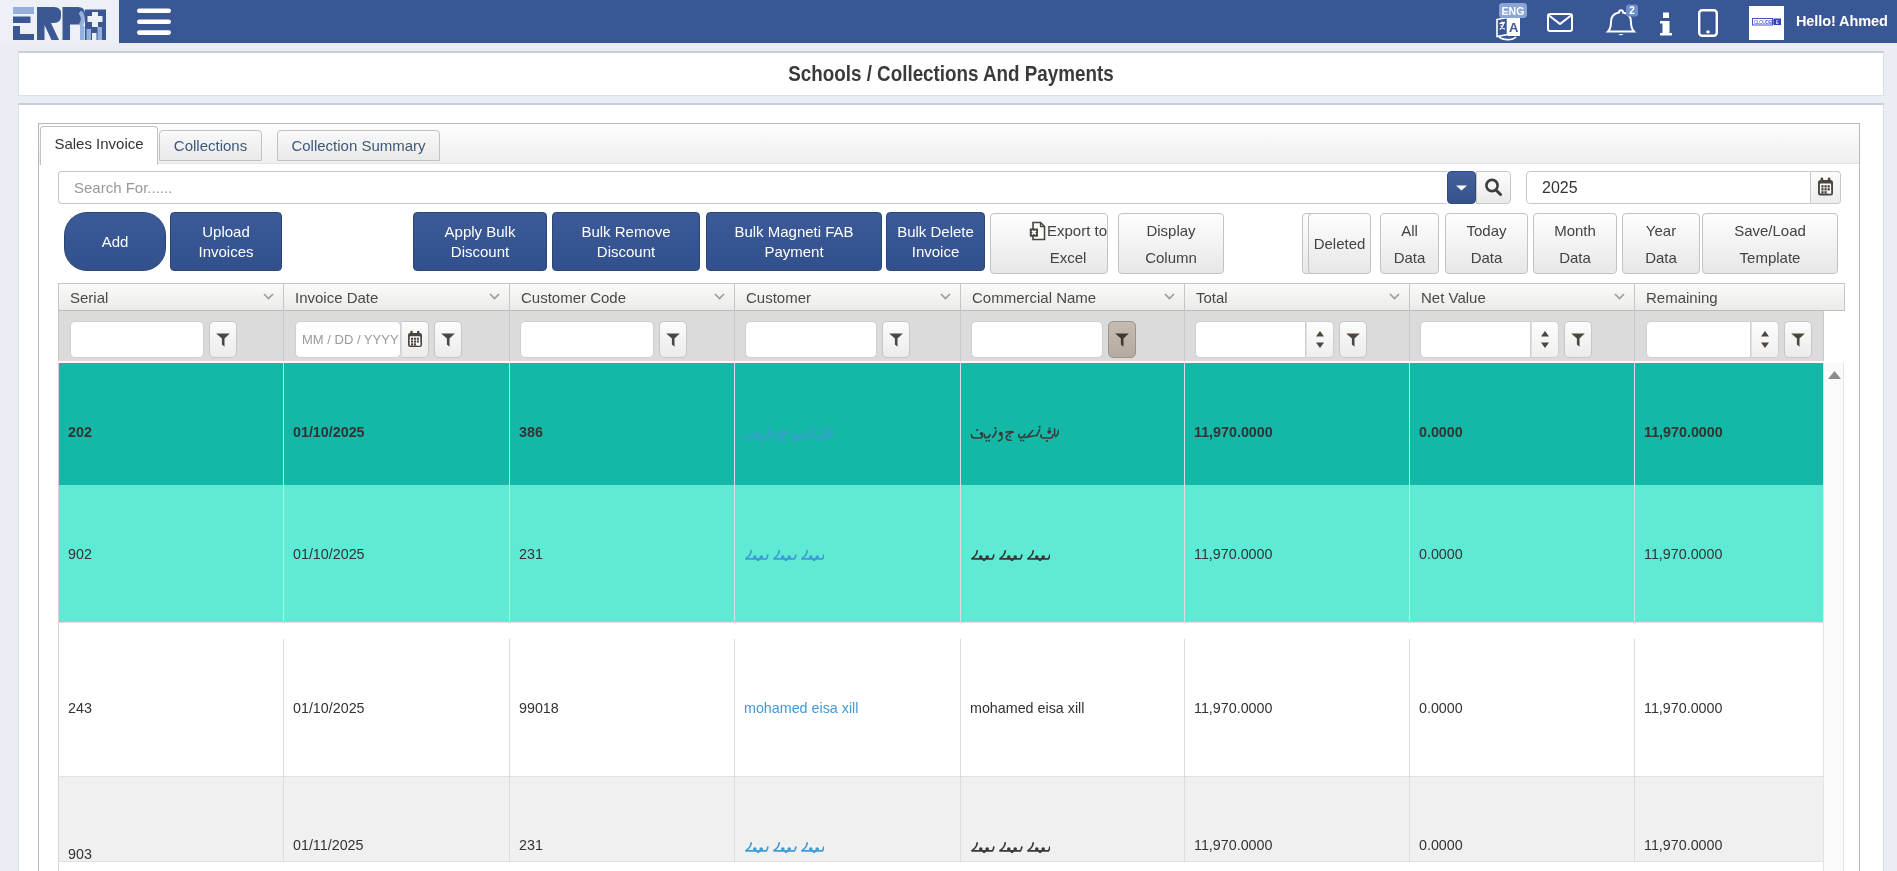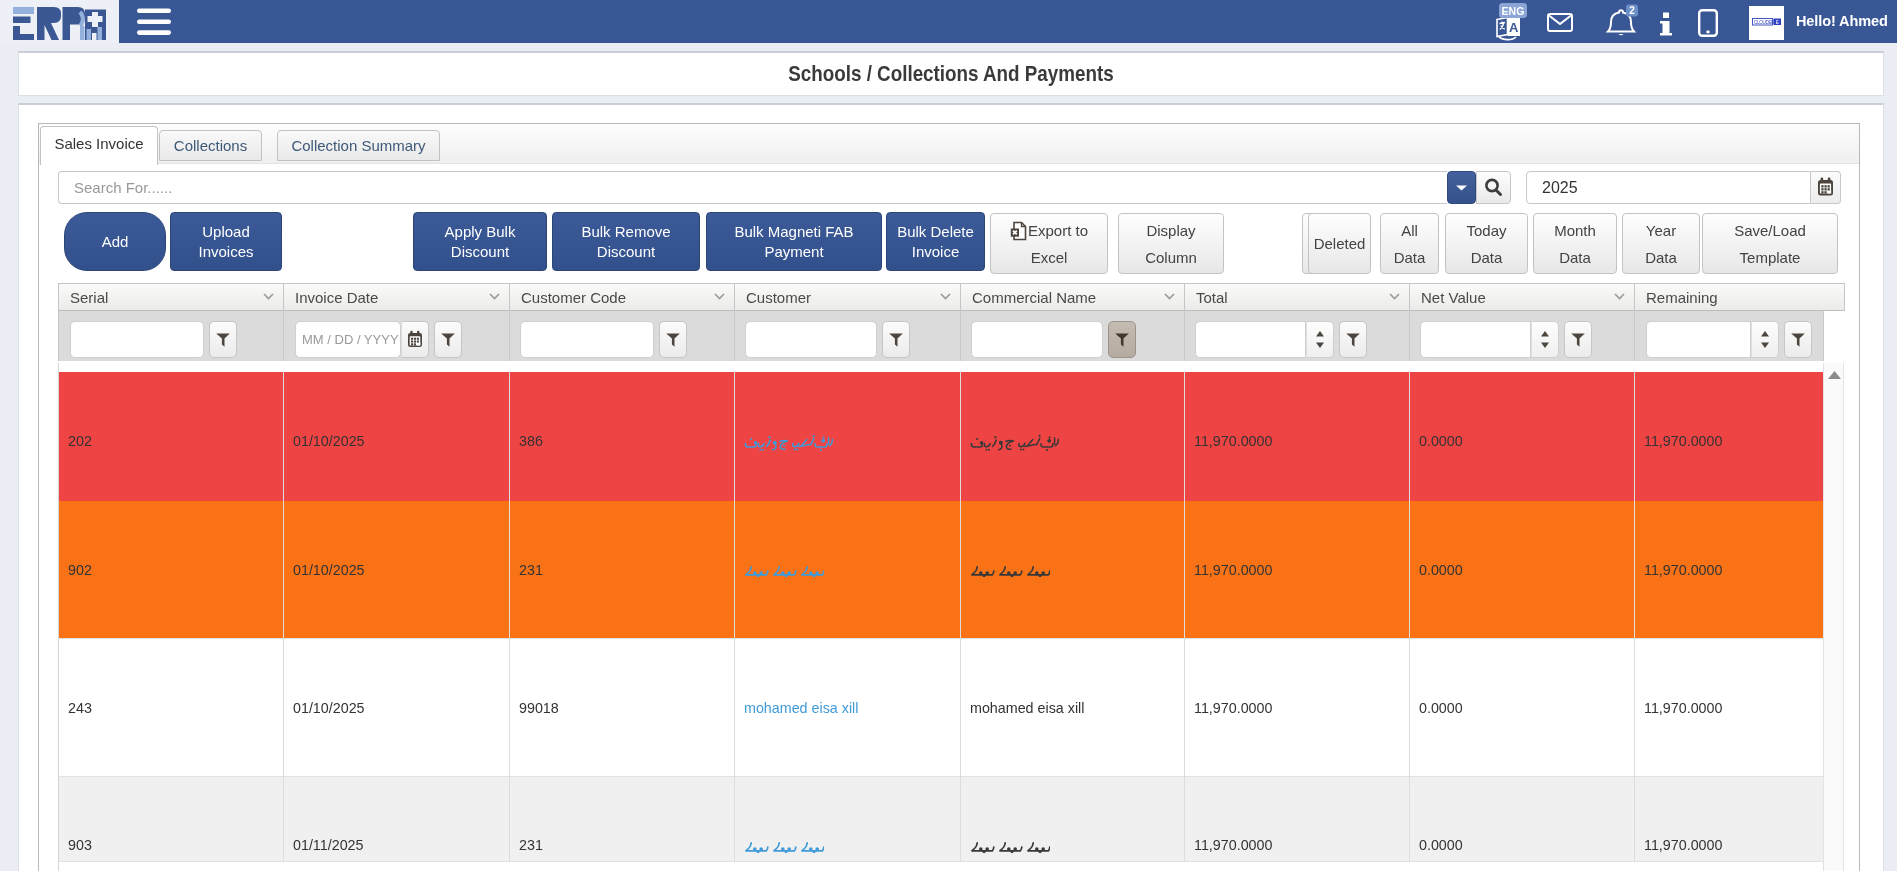--- a/index.html
+++ b/index.html
@@ -214,21 +214,21 @@
             <rect x="13.4" y="19.2" width="2.3" height="2.3"></rect>
 </g>
 <path d="M16.8 21.6 L20.1 21.6 L20.1 18.3 Z" fill="#fff"></path>
 </svg></div>
     <div class="bbtn" style="left:25px;  width:102px;border-radius:23px;">Add</div>
     <div class="bbtn" style="left:131px; width:112px;">Upload<br>Invoices</div>
     <div class="bbtn" style="left:374px; width:134px;">Apply Bulk<br>Discount</div>
     <div class="bbtn" style="left:513px; width:148px;">Bulk Remove<br>Discount</div>
     <div class="bbtn" style="left:667px; width:176px;">Bulk Magneti FAB<br>Payment</div>
     <div class="bbtn" style="left:847px; width:99px;">Bulk Delete<br>Invoice</div>
-    <div class="lbtn" style="left:951px;  width:118px;">
+    <div class="lbtn" style="left:951px;  width:118px;justify-content:flex-end;">
         <span><svg width="17" height="20" viewBox="0 0 17 20" style="vertical-align:-5px;margin-right:1px">
             <path d="M4 1.5 L11.5 1.5 L15.5 5.5 L15.5 18.5 L4 18.5 Z" fill="#fff" stroke="#4c453e" stroke-width="1.6"></path>
             <path d="M11.5 1.5 L11.5 5.5 L15.5 5.5" fill="none" stroke="#4c453e" stroke-width="1.3"></path>
             <rect x="0.8" y="7.5" width="8.2" height="8.2" fill="#4c453e"></rect>
             <path d="M3 9.7 L6.8 13.3 M6.8 9.7 L3 13.3" stroke="#fff" stroke-width="1.8"></path>
           </svg>Export to<br>Excel</span>
       </div>
     <div class="lbtn" style="left:1079px; width:106px;">Display<br>Column</div>
     <div class="lbtn" style="left:1263px; width:65px;">Pending</div>
     <div class="lbtn" style="left:1269px; width:63px;">Deleted</div>
@@ -327,39 +327,39 @@
             </svg></div>
         <div class="hcell" style="left:1126px; width:225px;">Total<svg class="chev" style="left:204px" viewBox="0 0 11 7">
               <path d="M1 1 L5.5 5.5 L10 1" stroke="#9a9a9a" stroke-width="1.6" fill="none"></path>
             </svg></div>
         <div class="hcell" style="left:1351px; width:225px;">Net Value<svg class="chev" style="left:204px" viewBox="0 0 11 7">
               <path d="M1 1 L5.5 5.5 L10 1" stroke="#9a9a9a" stroke-width="1.6" fill="none"></path>
             </svg></div>
         <div class="hcell" style="left:1576px; width:210px; border-right:none;">Remaining</div>
       </div>
       <div id="gbody">
-        <div class="grow" style="top:9px; background:#ef4444;">
+        <div class="grow" style="top:0; background:#14b8a6;font-weight:bold;">
           <div class="cell" style="left:0; width:225px;">202</div>
           <div class="cell" style="left:225px; width:226px;">01/10/2025</div>
           <div class="cell" style="left:451px; width:225px;">386</div>
           <div class="cell" style="left:676px; width:226px;">
               <svg class="arw blue" width="89" height="24">
                 <use href="#ar1"></use>
               </svg>
             </div>
           <div class="cell" style="left:902px; width:224px;">
               <svg class="arw dark" width="89" height="24">
                 <use href="#ar1"></use>
               </svg>
             </div>
           <div class="cell" style="left:1126px; width:225px;">11,970.0000</div>
           <div class="cell" style="left:1351px; width:225px;">0.0000</div>
           <div class="cell" style="left:1576px; width:189px; border-right:none;">11,970.0000</div>
         </div>
-        <div class="grow" style="top:138px; background:#f97316;">
+        <div class="grow" style="top:122px; background:#5eead4;">
           <div class="cell" style="left:0; width:225px;">902</div>
           <div class="cell" style="left:225px; width:226px;">01/10/2025</div>
           <div class="cell" style="left:451px; width:225px;">231</div>
           <div class="cell" style="left:676px; width:226px;">
               <svg class="arw blue" width="80" height="24">
                 <use href="#ar2"></use>
               </svg>
             </div>
           <div class="cell" style="left:902px; width:224px;">
               <svg class="arw dark" width="80" height="24">
@@ -374,21 +374,21 @@
           <div class="cell" style="left:0; width:225px;">243</div>
           <div class="cell" style="left:225px; width:226px;">01/10/2025</div>
           <div class="cell" style="left:451px; width:225px;">99018</div>
           <div class="cell" style="left:676px; width:226px; color:#3f9ad8;">mohamed eisa xill</div>
           <div class="cell" style="left:902px; width:224px;">mohamed eisa xill</div>
           <div class="cell" style="left:1126px; width:225px;">11,970.0000</div>
           <div class="cell" style="left:1351px; width:225px;">0.0000</div>
           <div class="cell" style="left:1576px; width:189px; border-right:none;">11,970.0000</div>
         </div>
         <div class="grow" style="top:414px; height:85px; background:#f0f0f0;">
-          <div class="cell" style="left:0; width:225px; height:85px; align-items:flex-end; padding-bottom:9px;">903</div>
+          <div class="cell" style="left:0; width:225px; height:85px; align-items:flex-end; ">903</div>
           <div class="cell" style="left:225px; width:226px; height:85px; align-items:flex-end; padding-bottom:9px;">01/11/2025</div>
           <div class="cell" style="left:451px; width:225px; height:85px; align-items:flex-end; padding-bottom:9px;">231</div>
           <div class="cell" style="left:676px; width:226px; height:85px; align-items:flex-end; padding-bottom:4px;">
               <svg class="arw blue" width="80" height="24">
                 <use href="#ar2"></use>
               </svg>
             </div>
           <div class="cell" style="left:902px; width:224px; height:85px; align-items:flex-end; padding-bottom:4px;">
               <svg class="arw dark" width="80" height="24">
                 <use href="#ar2"></use>

